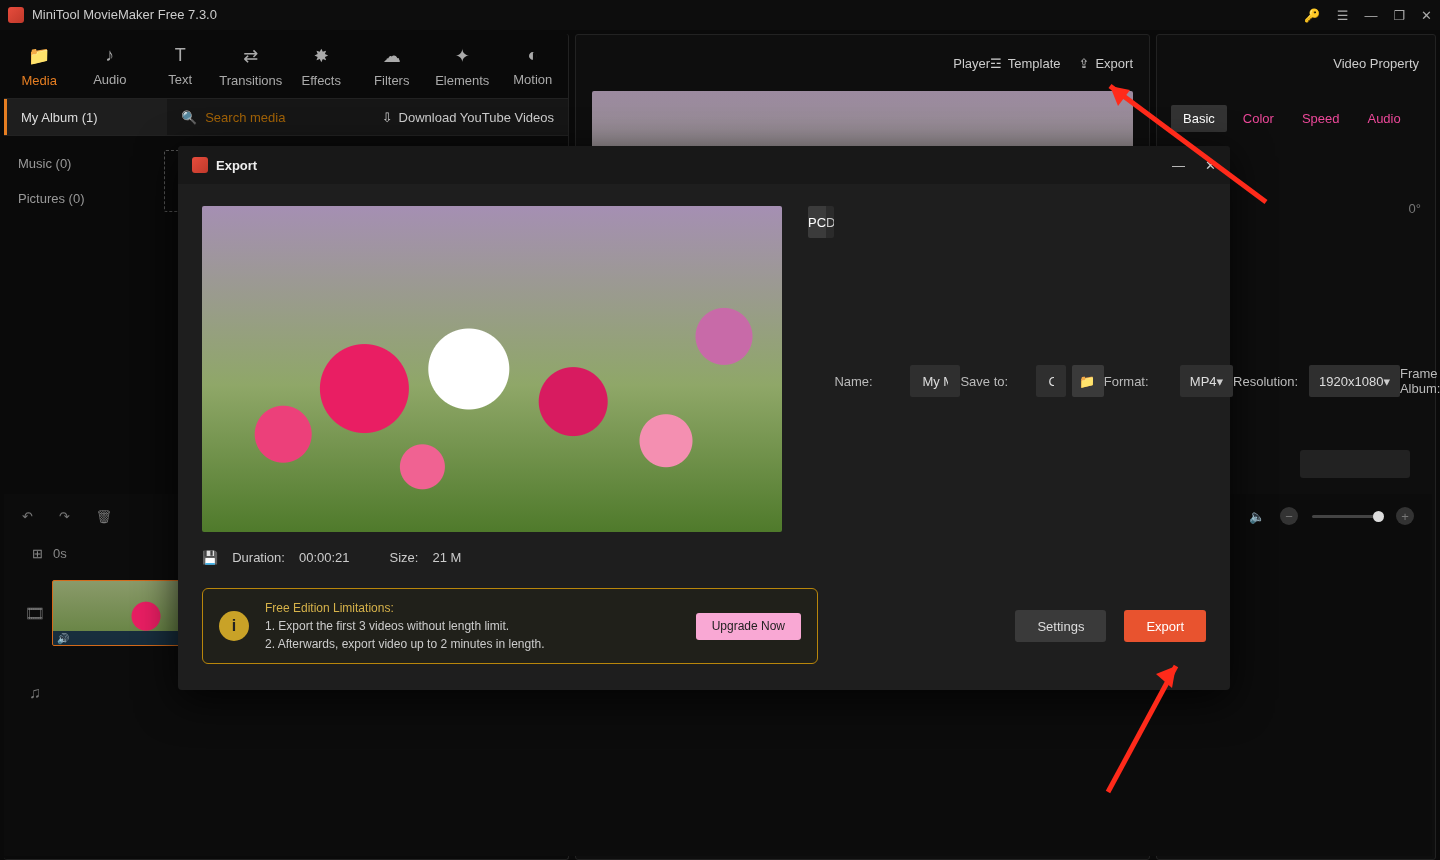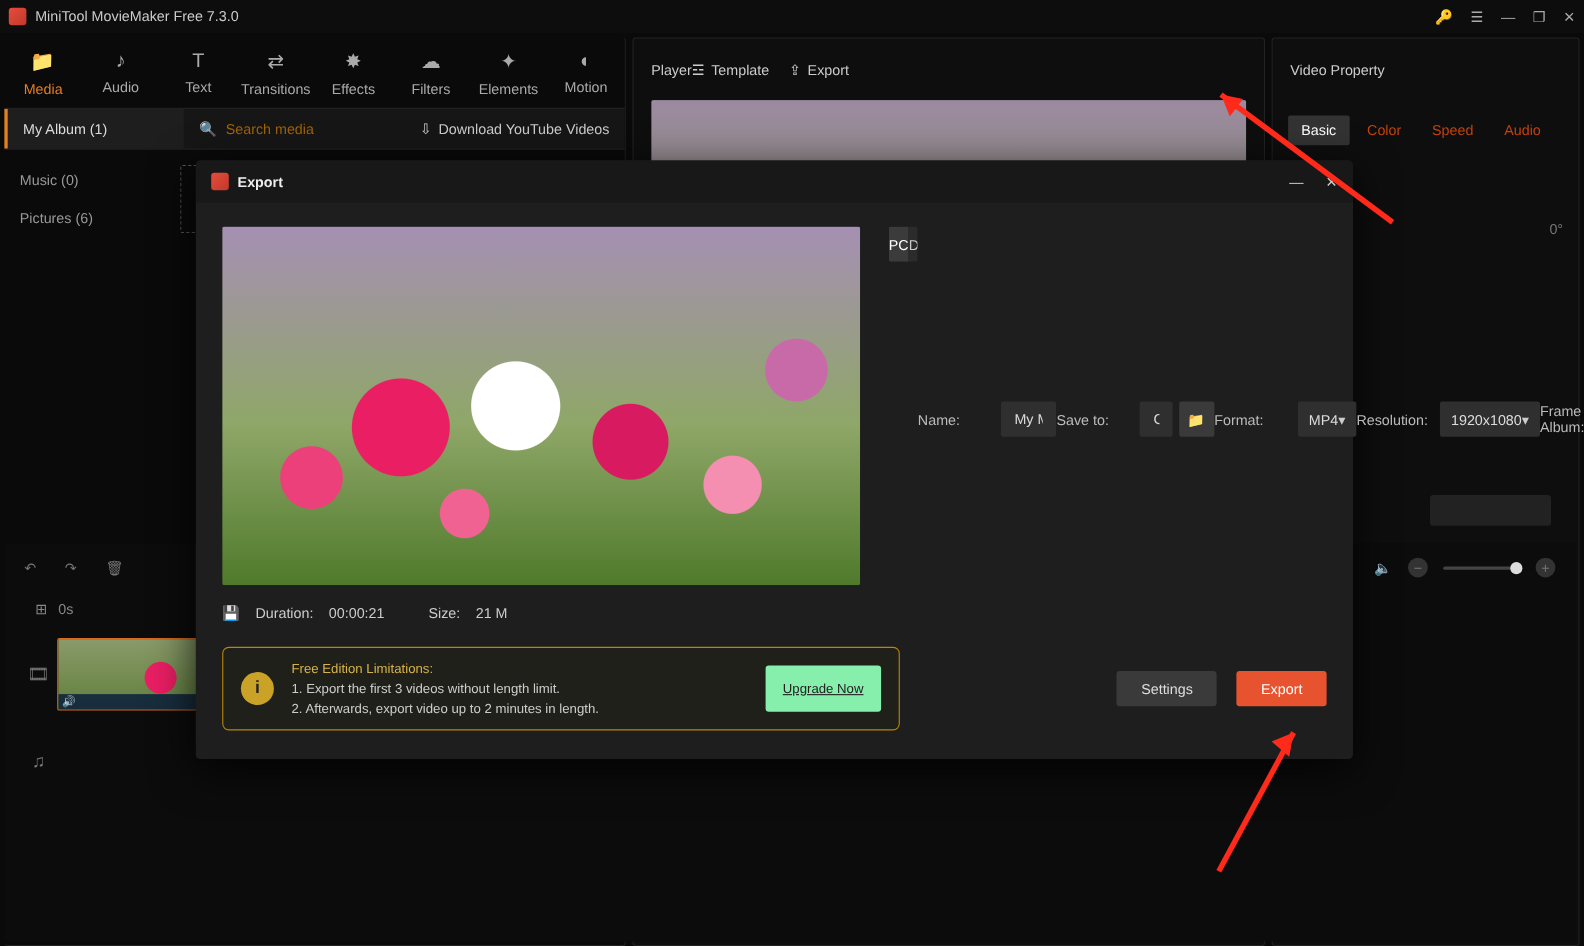--- a/index.html
+++ b/index.html
@@ -23,35 +23,35 @@
   .search-box{flex:1;display:flex;align-items:center;gap:8px;padding-left:14px;color:#888;}
   .dl-yt{display:flex;align-items:center;gap:6px;padding:0 14px;color:#ccc;cursor:pointer;}
   .media-body{flex:1;display:flex;}
   .media-side{width:146px;padding-top:10px;}
   .media-side div{padding:10px 14px;color:#999;cursor:pointer;}
   .media-content{flex:1;padding:14px;position:relative;}
   .import-box{width:120px;height:60px;border:1px dashed #555;border-radius:2px;}
   
   .right-col{flex:1;display:flex;gap:6px;padding:4px 4px 0 6px;}
   .player-panel{flex:1;background:#0e0e0e;border:1px solid #222;border-radius:3px;display:flex;flex-direction:column;}
-  .panel-head{height:56px;display:flex;align-items:center;justify-content:flex-start;padding:0 16px;color:#ccc;}
+  .panel-head{height:56px;display:flex;align-items:center;justify-content:flex-end;padding:0 16px;color:#ccc;}
   .panel-head .rbtns{display:flex;gap:18px;align-items:center;}
   .rbtn{display:flex;align-items:center;gap:6px;cursor:pointer;}
   .player-body{flex:1;padding:0 16px;}
   .player-preview{height:280px;border-radius:2px;background:
      radial-gradient(circle at 30% 60%, #e91e63 0 30px, transparent 31px),
      radial-gradient(circle at 55% 50%, #fff 0 28px, transparent 29px),
      radial-gradient(circle at 72% 65%, #d81b60 0 24px, transparent 25px),
      radial-gradient(circle at 18% 75%, #ec407a 0 20px, transparent 21px),
      linear-gradient(180deg,#9c8aa0 0%, #7a9b54 100%);
      filter:blur(0.3px);
   }
   .prop-panel{width:278px;background:#0e0e0e;border:1px solid #222;border-radius:3px;}
   .prop-tabs{display:flex;gap:4px;padding:14px 14px 0;}
-  .prop-tab{padding:6px 12px;color:#c2410c;font-size:13px;cursor:pointer;border-radius:2px;}
+  .prop-tab{padding:6px 12px;color:#ec4899;font-size:13px;cursor:pointer;border-radius:2px;}
   .prop-tab.active{background:#333;color:#fff;}
   .prop-body{padding:18px 14px;color:#777;}
   .rot-row{display:flex;align-items:center;justify-content:space-between;margin-top:46px;}
   .rot-btn{width:24px;height:24px;background:#2a2a2a;border-radius:3px;display:flex;align-items:center;justify-content:center;}
   
   .timeline-area{position:absolute;left:4px;right:8px;top:494px;bottom:4px;background:#0c0c0c;}
   .tl-tools{height:44px;display:flex;align-items:center;padding:0 18px;gap:26px;color:#777;justify-content:space-between;}
   .tl-tools-left{display:flex;gap:26px;align-items:center;}
   .tl-tools-right{display:flex;gap:14px;align-items:center;}
   .zoom-track{width:70px;height:3px;background:#444;border-radius:2px;position:relative;}
@@ -110,21 +110,21 @@
   .hr{height:1px;background:#333;margin:6px 0 16px;}
   .toggle-row{display:flex;align-items:center;gap:14px;color:#999;}
   .toggle{width:34px;height:18px;border-radius:9px;background:#3a3a3a;position:relative;}
   .toggle::after{content:"";position:absolute;left:2px;top:2px;width:14px;height:14px;border-radius:50%;background:#888;}
   .dlg-foot{height:92px;display:flex;align-items:center;padding:0 24px 18px;gap:18px;}
   .limit-box{flex:0 0 582px;height:74px;border:1px solid #b8860b;border-radius:6px;background:#20201a;display:flex;align-items:center;padding:0 16px;gap:16px;}
   .info-ico{width:30px;height:30px;border-radius:50%;background:#c9a227;color:#222;font-weight:700;display:flex;align-items:center;justify-content:center;font-size:16px;}
   .limit-text{flex:1;font-size:12px;line-height:1.5;}
   .limit-text .hd{color:#d6b24a;}
   .limit-text .ln{color:#ccc;}
-  .upgrade{height:42px;padding:0 16px;background:#86efac;color:#222;border-radius:3px;display:flex;align-items:center;font-size:12px;cursor:pointer;text-decoration:underline;}
+  .upgrade{height:27px;padding:0 16px;background:#f9a8d4;color:#222;border-radius:3px;display:flex;align-items:center;font-size:12px;cursor:pointer;}
   .foot-spacer{flex:1;}
   .btn{height:32px;padding:0 22px;border-radius:3px;display:flex;align-items:center;justify-content:center;cursor:pointer;font-size:13px;}
   .btn-sec{background:#3a3a3a;color:#ddd;}
   .btn-pri{background:#e8532f;color:#fff;}
   
   .arrow{position:absolute;z-index:50;pointer-events:none;}
   svg.arrow path,svg.arrow polygon{fill:#ff2a1a;}
   svg.arrow line{stroke:#ff2a1a;stroke-width:5;}
   
   .reset-btn{position:absolute;right:30px;top:450px;width:110px;height:28px;background:#222;border-radius:3px;}
@@ -194,21 +194,21 @@
           <span style="color:#a16207">Search media</span>
         </div>
         <div class="dl-yt">
           <span>⇩</span>
           <span>Download YouTube Videos</span>
         </div>
       </div>
       <div class="media-body">
         <div class="media-side">
           <div>Music (0)</div>
-          <div>Pictures (6)</div>
+          <div>Pictures (0)</div>
         </div>
         <div class="media-content">
           <div class="import-box"></div>
         </div>
       </div>
     </div>
 
     <div class="right-col">
       <div class="player-panel">
         <div class="panel-head">

